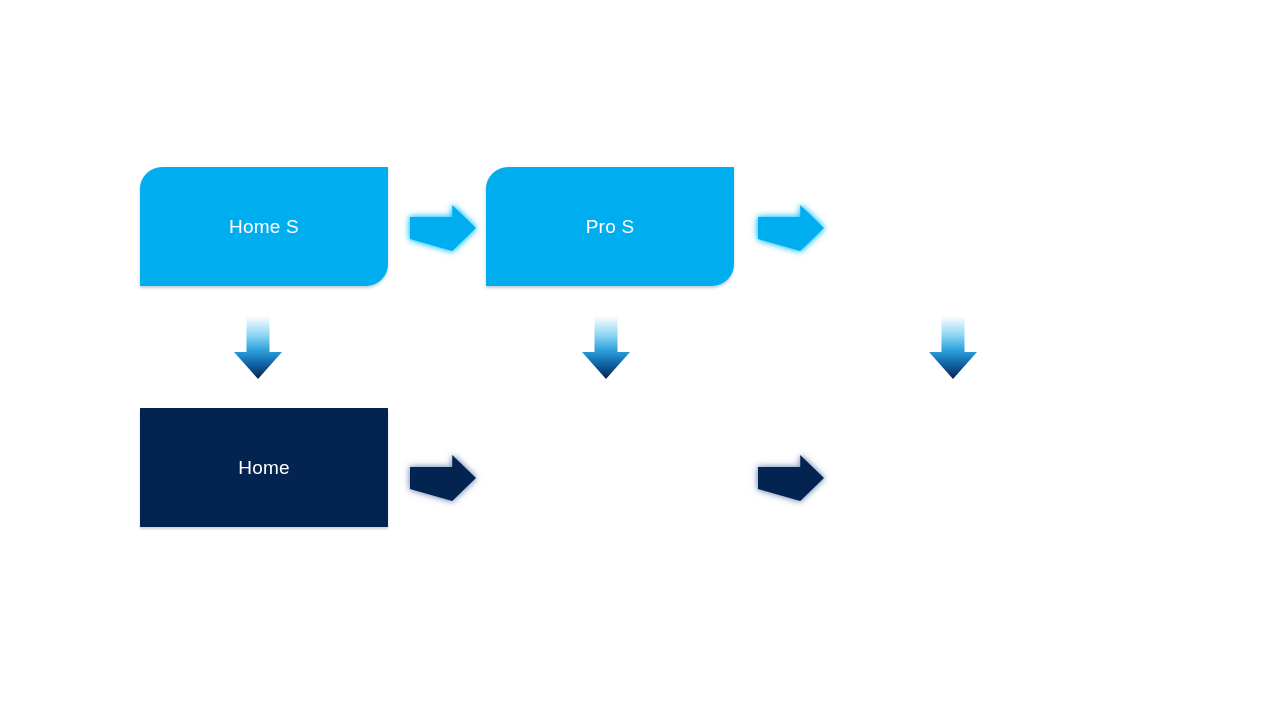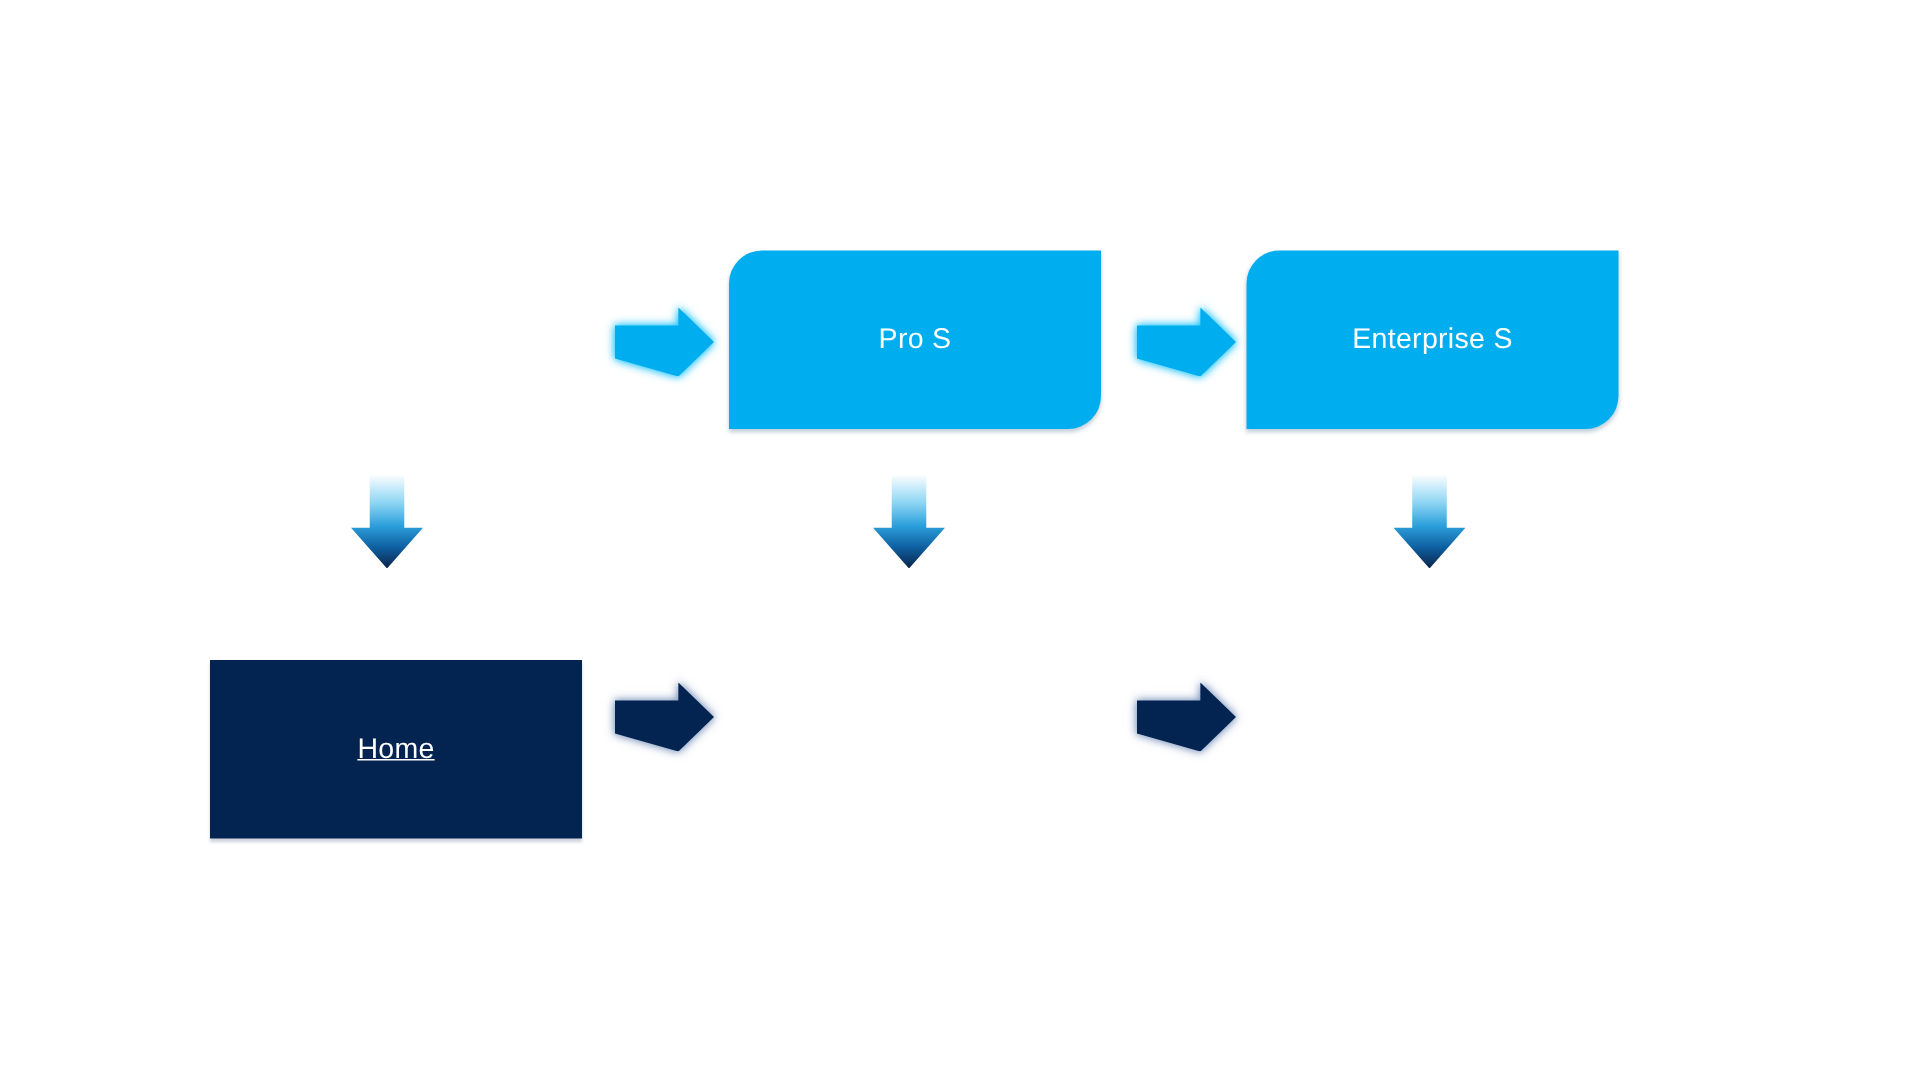--- a/index.html
+++ b/index.html
@@ -26,24 +26,23 @@
     font-size: 19px;
     letter-spacing: 0.2px;
   }
   .box.top {
     top: 167px;
     background: var(--top-box-fill, #00AEEF);
     border-radius: 22px 0 22px 0;
     box-shadow: 0 2px 3px rgba(70, 110, 150, 0.35);
   }
   .box.bottom {
-    top: 440px;
+    top: 408px;
     background: var(--bottom-box-fill, #032350);
     box-shadow: 0 2px 2px rgba(60, 80, 120, 0.25);
-    text-decoration: underline;
   }
   .col-1 { left: 140px; }
   .col-2 { left: 486px; justify-content: center; }
   .col-3 { left: 831px; }
 
   
   .arrow-wrap {
     position: absolute;
     width: 66px;
     height: 46px;
@@ -81,25 +80,25 @@
   }
   .down-1 { left: 234px; }
   .down-2 { left: 582px; }
   .down-3 { left: 929px; }
 </style>
 </head>
 <body>
 
 <div class="slide">
 
+  <div class="box top col-1">
+    <span>Home S</span>
+  </div>
   <div class="box top col-2">
     <span>Pro S</span>
-  </div>
-  <div class="box top col-3">
-    <span>Enterprise S</span>
   </div>
 
   <div class="arrow-wrap light top-gap-1">
     <div class="right-arrow light-fill"></div>
   </div>
   <div class="arrow-wrap light top-gap-2">
     <div class="right-arrow light-fill"></div>
   </div>
 
   <div class="down-arrow down-1"></div>

